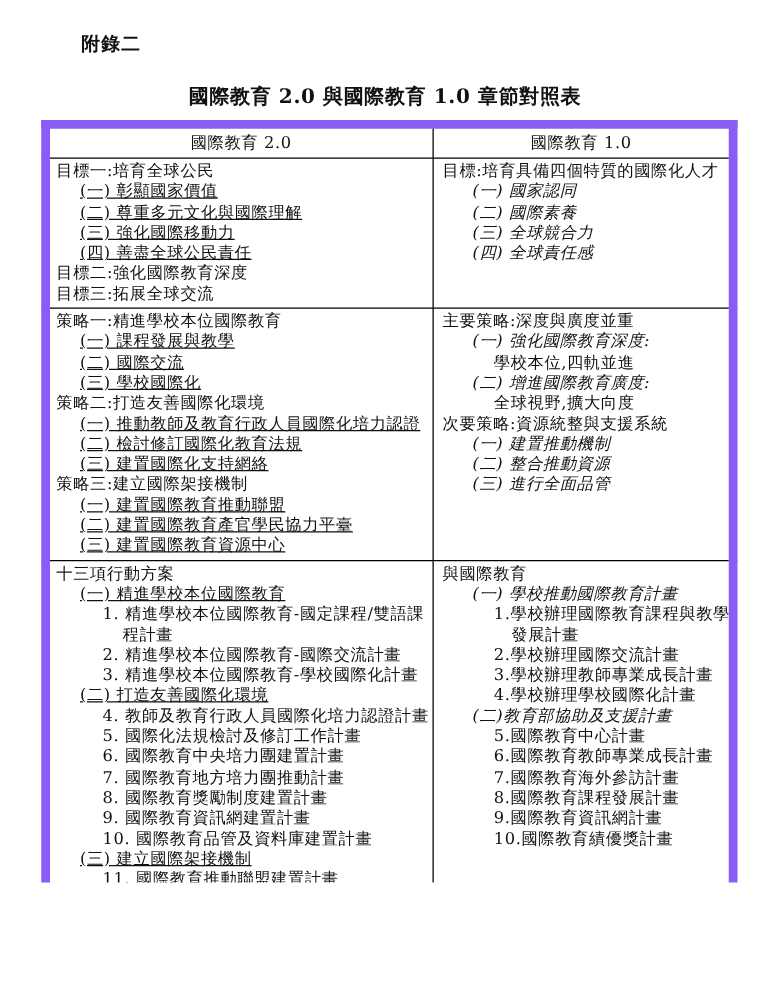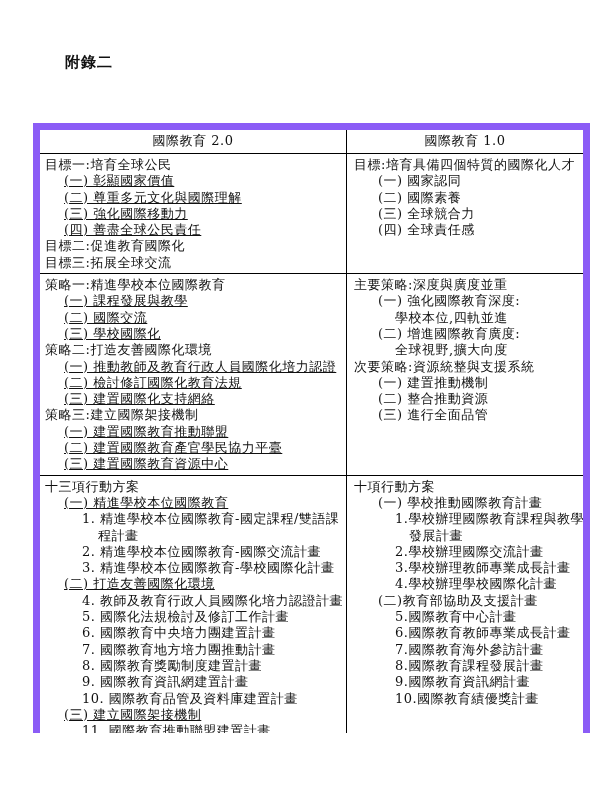--- a/index.html
+++ b/index.html
@@ -12,21 +12,20 @@
     height: 791px;
     font-family: "DejaVu Serif", "Liberation Serif", serif;
     color: #111111;
   }
   .page {
     position: relative;
     width: 615px;
     height: 706px;
     background: #ffffff;
     overflow: hidden;
-    margin-top: 27px;
   }
   .appendix {
     position: absolute;
     left: 65px;
     top: 26px;
     font-size: 15px;
     font-weight: bold;
     letter-spacing: 1px;
   }
   .doc-title {
@@ -76,51 +75,52 @@
   .row-strategies td { height: 195px; }
   .row-actions td    { height: 310px; }
   .line { white-space: nowrap; }
   
   .L0 { padding-left: 5px;  }
   .L1 { padding-left: 24px; text-decoration: underline; }
   .L2 { padding-left: 42px; }
   .L3 { padding-left: 58px; }
   
   .R0 { padding-left: 7px;  }
-  .R1 { padding-left: 31px; }
+  .R1 { padding-left: 31px; font-style: italic; }
   .R2 { padding-left: 48px; }
   .R3 { padding-left: 62px; }
 </style>
 </head>
 <body>
 
 <div class="page">
   <div class="appendix">附錄二</div>
 
+  <h1 class="doc-title">國際教育 2.0 與國際教育 1.0 章節對照表</h1>
 
   <table class="cmp">
     <colgroup>
       <col class="col-left">
       <col class="col-right">
     </colgroup>
     <thead>
       <tr>
         <th>國際教育 2.0</th>
         <th>國際教育 1.0</th>
       </tr>
     </thead>
     <tbody id="tbody">
         <tr class="row-goals">
           <td>
             <div class="line L0">目標一:培育全球公民</div>
             <div class="line L1">(一) 彰顯國家價值</div>
             <div class="line L1">(二) 尊重多元文化與國際理解</div>
             <div class="line L1">(三) 強化國際移動力</div>
             <div class="line L1">(四) 善盡全球公民責任</div>
-            <div class="line L0">目標二:促進教育國際化</div>
+            <div class="line L0">目標二:強化國際教育深度</div>
             <div class="line L0">目標三:拓展全球交流</div>
           </td>
           <td>
             <div class="line R0">目標:培育具備四個特質的國際化人才</div>
             <div class="line R1">(一) 國家認同</div>
             <div class="line R1">(二) 國際素養</div>
             <div class="line R1">(三) 全球競合力</div>
             <div class="line R1">(四) 全球責任感</div>
           </td>
         </tr>
@@ -166,21 +166,21 @@
             <div class="line L2">7. 國際教育地方培力團推動計畫</div>
             <div class="line L2">8. 國際教育獎勵制度建置計畫</div>
             <div class="line L2">9. 國際教育資訊網建置計畫</div>
             <div class="line L2">10. 國際教育品管及資料庫建置計畫</div>
             <div class="line L1">(三) 建立國際架接機制</div>
             <div class="line L2">11. 國際教育推動聯盟建置計畫</div>
             <div class="line L2">12. 國際教育產官學民協力平臺推動計畫</div>
             <div class="line L2">10. 國際教育資源中心推動計畫</div>
           </td>
           <td>
-            <div class="line R0">十項行動方案</div>
+            <div class="line R0">與國際教育</div>
             <div class="line R1">(一) 學校推動國際教育計畫</div>
             <div class="line R2">1.學校辦理國際教育課程與教學</div>
             <div class="line R3">發展計畫</div>
             <div class="line R2">2.學校辦理國際交流計畫</div>
             <div class="line R2">3.學校辦理教師專業成長計畫</div>
             <div class="line R2">4.學校辦理學校國際化計畫</div>
             <div class="line R1">(二)教育部協助及支援計畫</div>
             <div class="line R2">5.國際教育中心計畫</div>
             <div class="line R2">6.國際教育教師專業成長計畫</div>
             <div class="line R2">7.國際教育海外參訪計畫</div>

